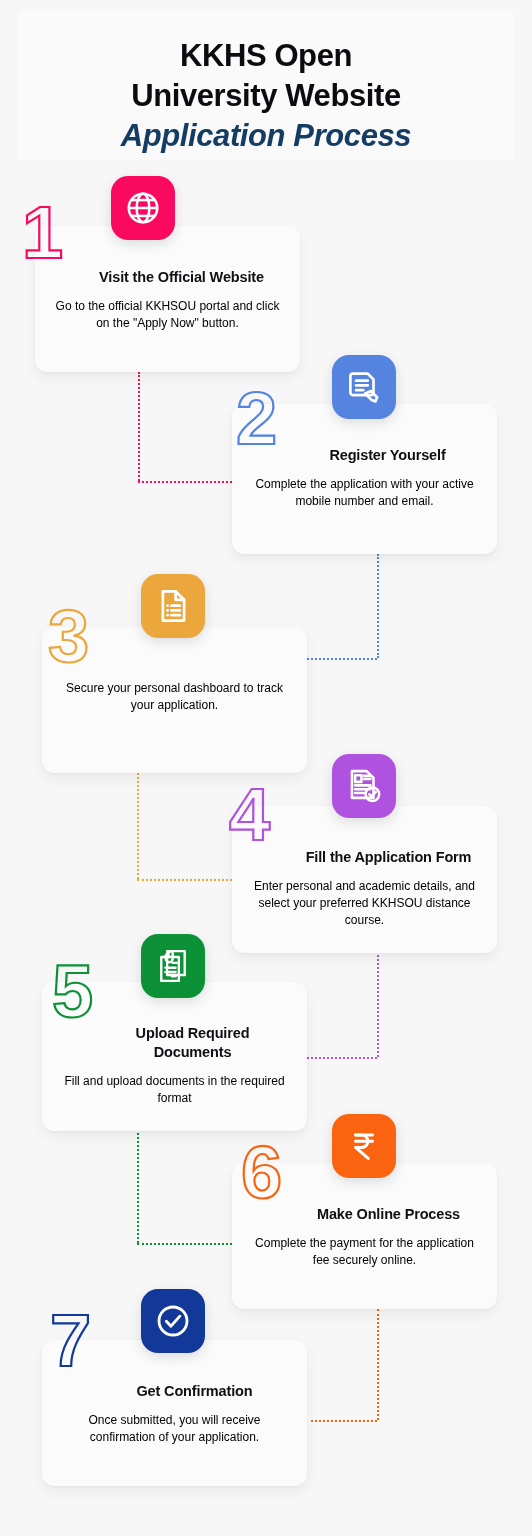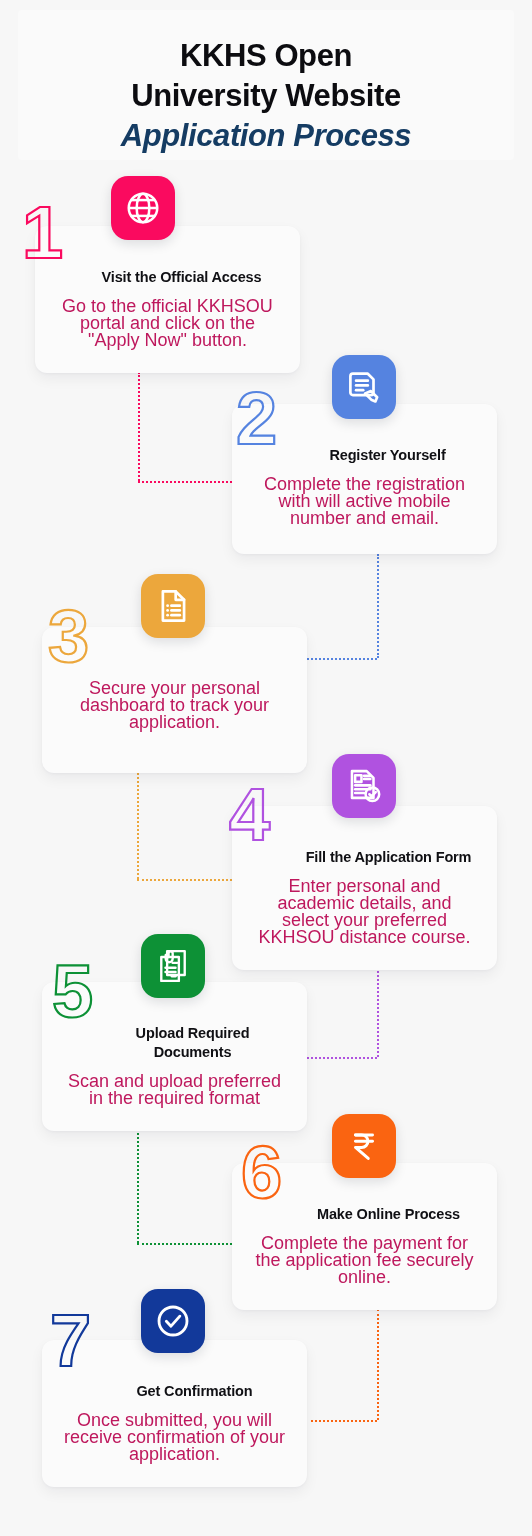--- a/index.html
+++ b/index.html
@@ -57,22 +57,22 @@
 
   .card-title {
     text-align:center;
     font-size:14.5px; line-height:19px;
     font-weight:bold; color:#101014;
     letter-spacing:-0.15px;
     padding:0 4px;
   }
   .card-desc {
     text-align:center;
-    font-size:18px; line-height:17px;
-    color:#be185d;
+    font-size:12px; line-height:17px;
+    color:#000000;
     margin-top:11px;
     padding:0 4px 24px 4px;
   }
 
   
   .numeral {
     position:absolute;
     font-size:74px; line-height:74px;
     font-weight:bold;
     color:transparent;
@@ -126,40 +126,40 @@
       </div>
       <div class="conn" style="left: 0px; top: 0px;">
         <div class="v" style="left: 377px; top: 1309px; height: 111px; border-left-color: rgb(250, 100, 17);"></div>
         <div class="h" style="left: 311px; top: 1420px; width: 66px; border-top-color: rgb(250, 100, 17);"></div>
       </div>
     </div>
 
   <div id="steps-layer">
       <div class="card" style="left: 35px; top: 226px; min-height: 146px;">
         <div class="card-inner">
-          <div class="card-title" style="padding-left: 32px;">Visit the Official Access</div>
+          <div class="card-title" style="padding-left: 32px;">Visit the Official Website</div>
           <div class="card-desc">Go to the official KKHSOU portal and click on the "Apply Now" button.</div>
         </div>
       </div>
       <div class="numeral" style="left: 22px; top: 196px; -webkit-text-stroke-color: rgb(250, 10, 95);">1</div>
       <div class="icon-tile" style="left: 111px; top: 176px; background: rgb(250, 10, 95);">
         <span>
           <svg width="38" height="38" viewBox="0 0 24 24" fill="none" stroke="#fff" stroke-width="1.6">
       <circle cx="12" cy="12" r="9"></circle>
       <ellipse cx="12" cy="12" rx="4" ry="9"></ellipse>
       <line x1="3" y1="12" x2="21" y2="12"></line>
       <line x1="4.4" y1="7" x2="19.6" y2="7"></line>
       <line x1="4.4" y1="17" x2="19.6" y2="17"></line>
     </svg>
         </span>
       </div>
       <div class="card" style="left: 232px; top: 404px; min-height: 150px;">
         <div class="card-inner">
           <div class="card-title" style="padding-left: 50px;">Register Yourself</div>
-          <div class="card-desc">Complete the registration with will active mobile number and email.</div>
+          <div class="card-desc">Complete the application with your active mobile number and email.</div>
         </div>
       </div>
       <div class="numeral" style="left: 236px; top: 382px; -webkit-text-stroke-color: rgb(85, 131, 224);">2</div>
       <div class="icon-tile" style="left: 332px; top: 355px; background: rgb(85, 131, 224);">
         <span>
           <svg width="38" height="38" viewBox="0 0 24 24" fill="none" stroke="#fff" stroke-width="1.7" stroke-linecap="round" stroke-linejoin="round">
       <path d="M5 3.6h9.4l3.6 3.6v8.3a1.6 1.6 0 0 1-1.6 1.6H5a1.6 1.6 0 0 1-1.6-1.6V5.2A1.6 1.6 0 0 1 5 3.6z"></path>
       <line x1="7" y1="8" x2="14.4" y2="8"></line>
       <line x1="7" y1="11" x2="14.4" y2="11"></line>
       <line x1="7" y1="14" x2="11.5" y2="14"></line>
@@ -205,21 +205,21 @@
       <line x1="6.4" y1="14" x2="16" y2="14"></line>
       <line x1="6.4" y1="16.4" x2="12" y2="16.4"></line>
       <circle cx="17.3" cy="17.2" r="4.3" fill="none"></circle>
       <path d="M15.4 17.2l1.4 1.4 2.6-2.8"></path>
     </svg>
         </span>
       </div>
       <div class="card" style="left: 42px; top: 982px; min-height: 146px;">
         <div class="card-inner">
           <div class="card-title" style="padding-left: 40px;">Upload Required Documents</div>
-          <div class="card-desc">Scan and upload preferred in the required format</div>
+          <div class="card-desc">Fill and upload documents in the required format</div>
         </div>
       </div>
       <div class="numeral" style="left: 52px; top: 955px; -webkit-text-stroke-color: rgb(13, 145, 54);">5</div>
       <div class="icon-tile" style="left: 141px; top: 934px; background: rgb(13, 145, 54);">
         <span>
           <svg width="38" height="38" viewBox="0 0 24 24" fill="none" stroke="#fff" stroke-width="1.5" stroke-linecap="round" stroke-linejoin="round">
       <path d="M8.3 2.6h11.1v15.1H8.3z"></path>
       <path d="M4.6 6.3h11.1v15.1H4.6z"></path>
       <path d="M9.2 6.3V4.1a1.3 1.3 0 0 1 2.6 0v3.3a2.2 2.2 0 0 1-4.4 0V5"></path>
       <line x1="11.7" y1="10" x2="14.6" y2="10"></line>

